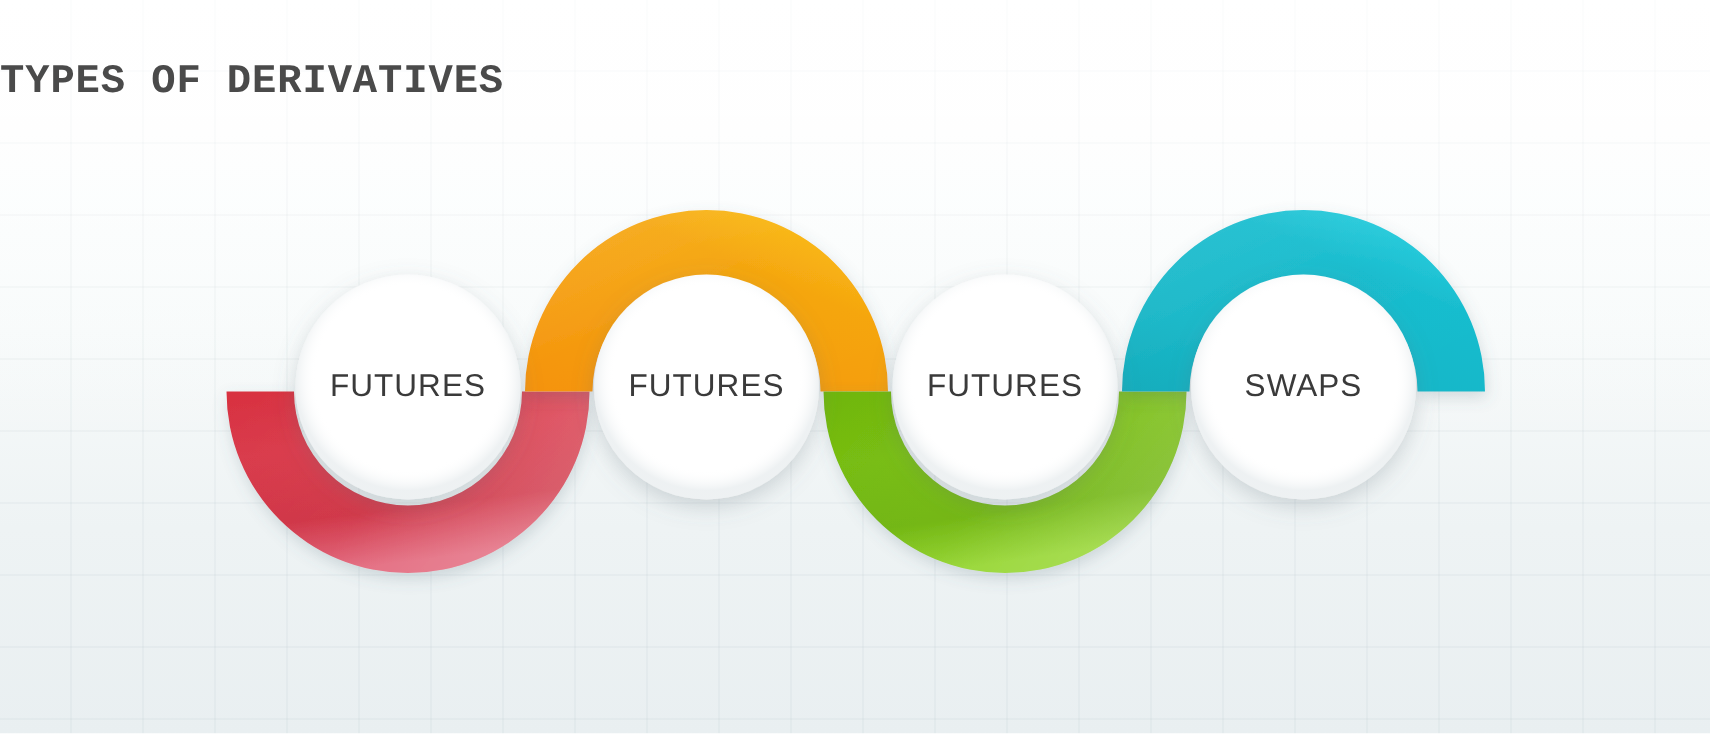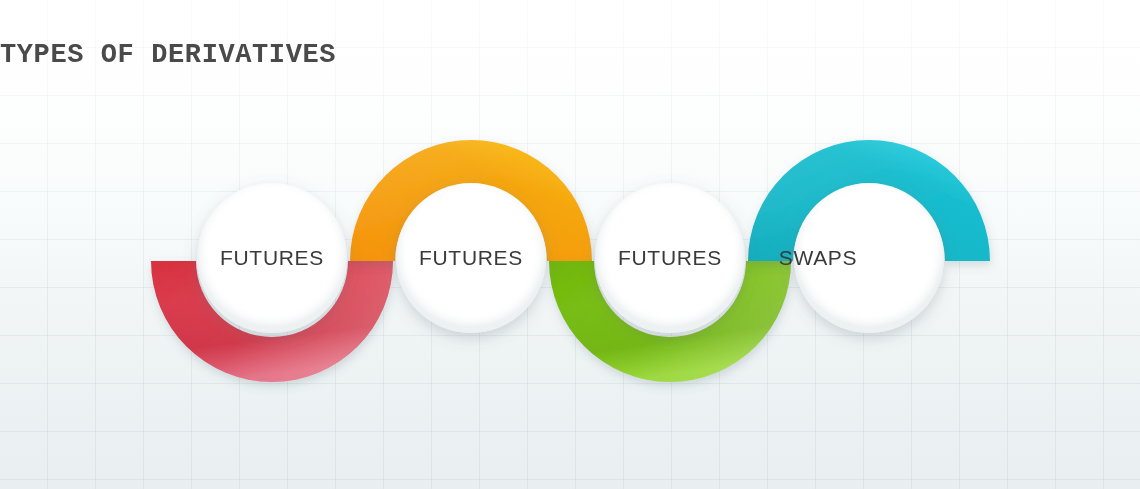--- a/index.html
+++ b/index.html
@@ -202,15 +202,15 @@
       </g>
     </g>
   </svg>
 
   <div class="node-label" style="left:272px; top:258px;">FUTURES</div>
 
   <div class="node-label" style="left:471px; top:258px;">FUTURES</div>
 
   <div class="node-label" style="left:670px; top:258px;">FUTURES</div>
 
-  <div class="node-label" style="left:818px; top:258px;">SWAPS</div>
+  <div class="node-label" style="left:869px; top:258px;">SWAPS</div>
 
 </div>
 
 </body></html>

